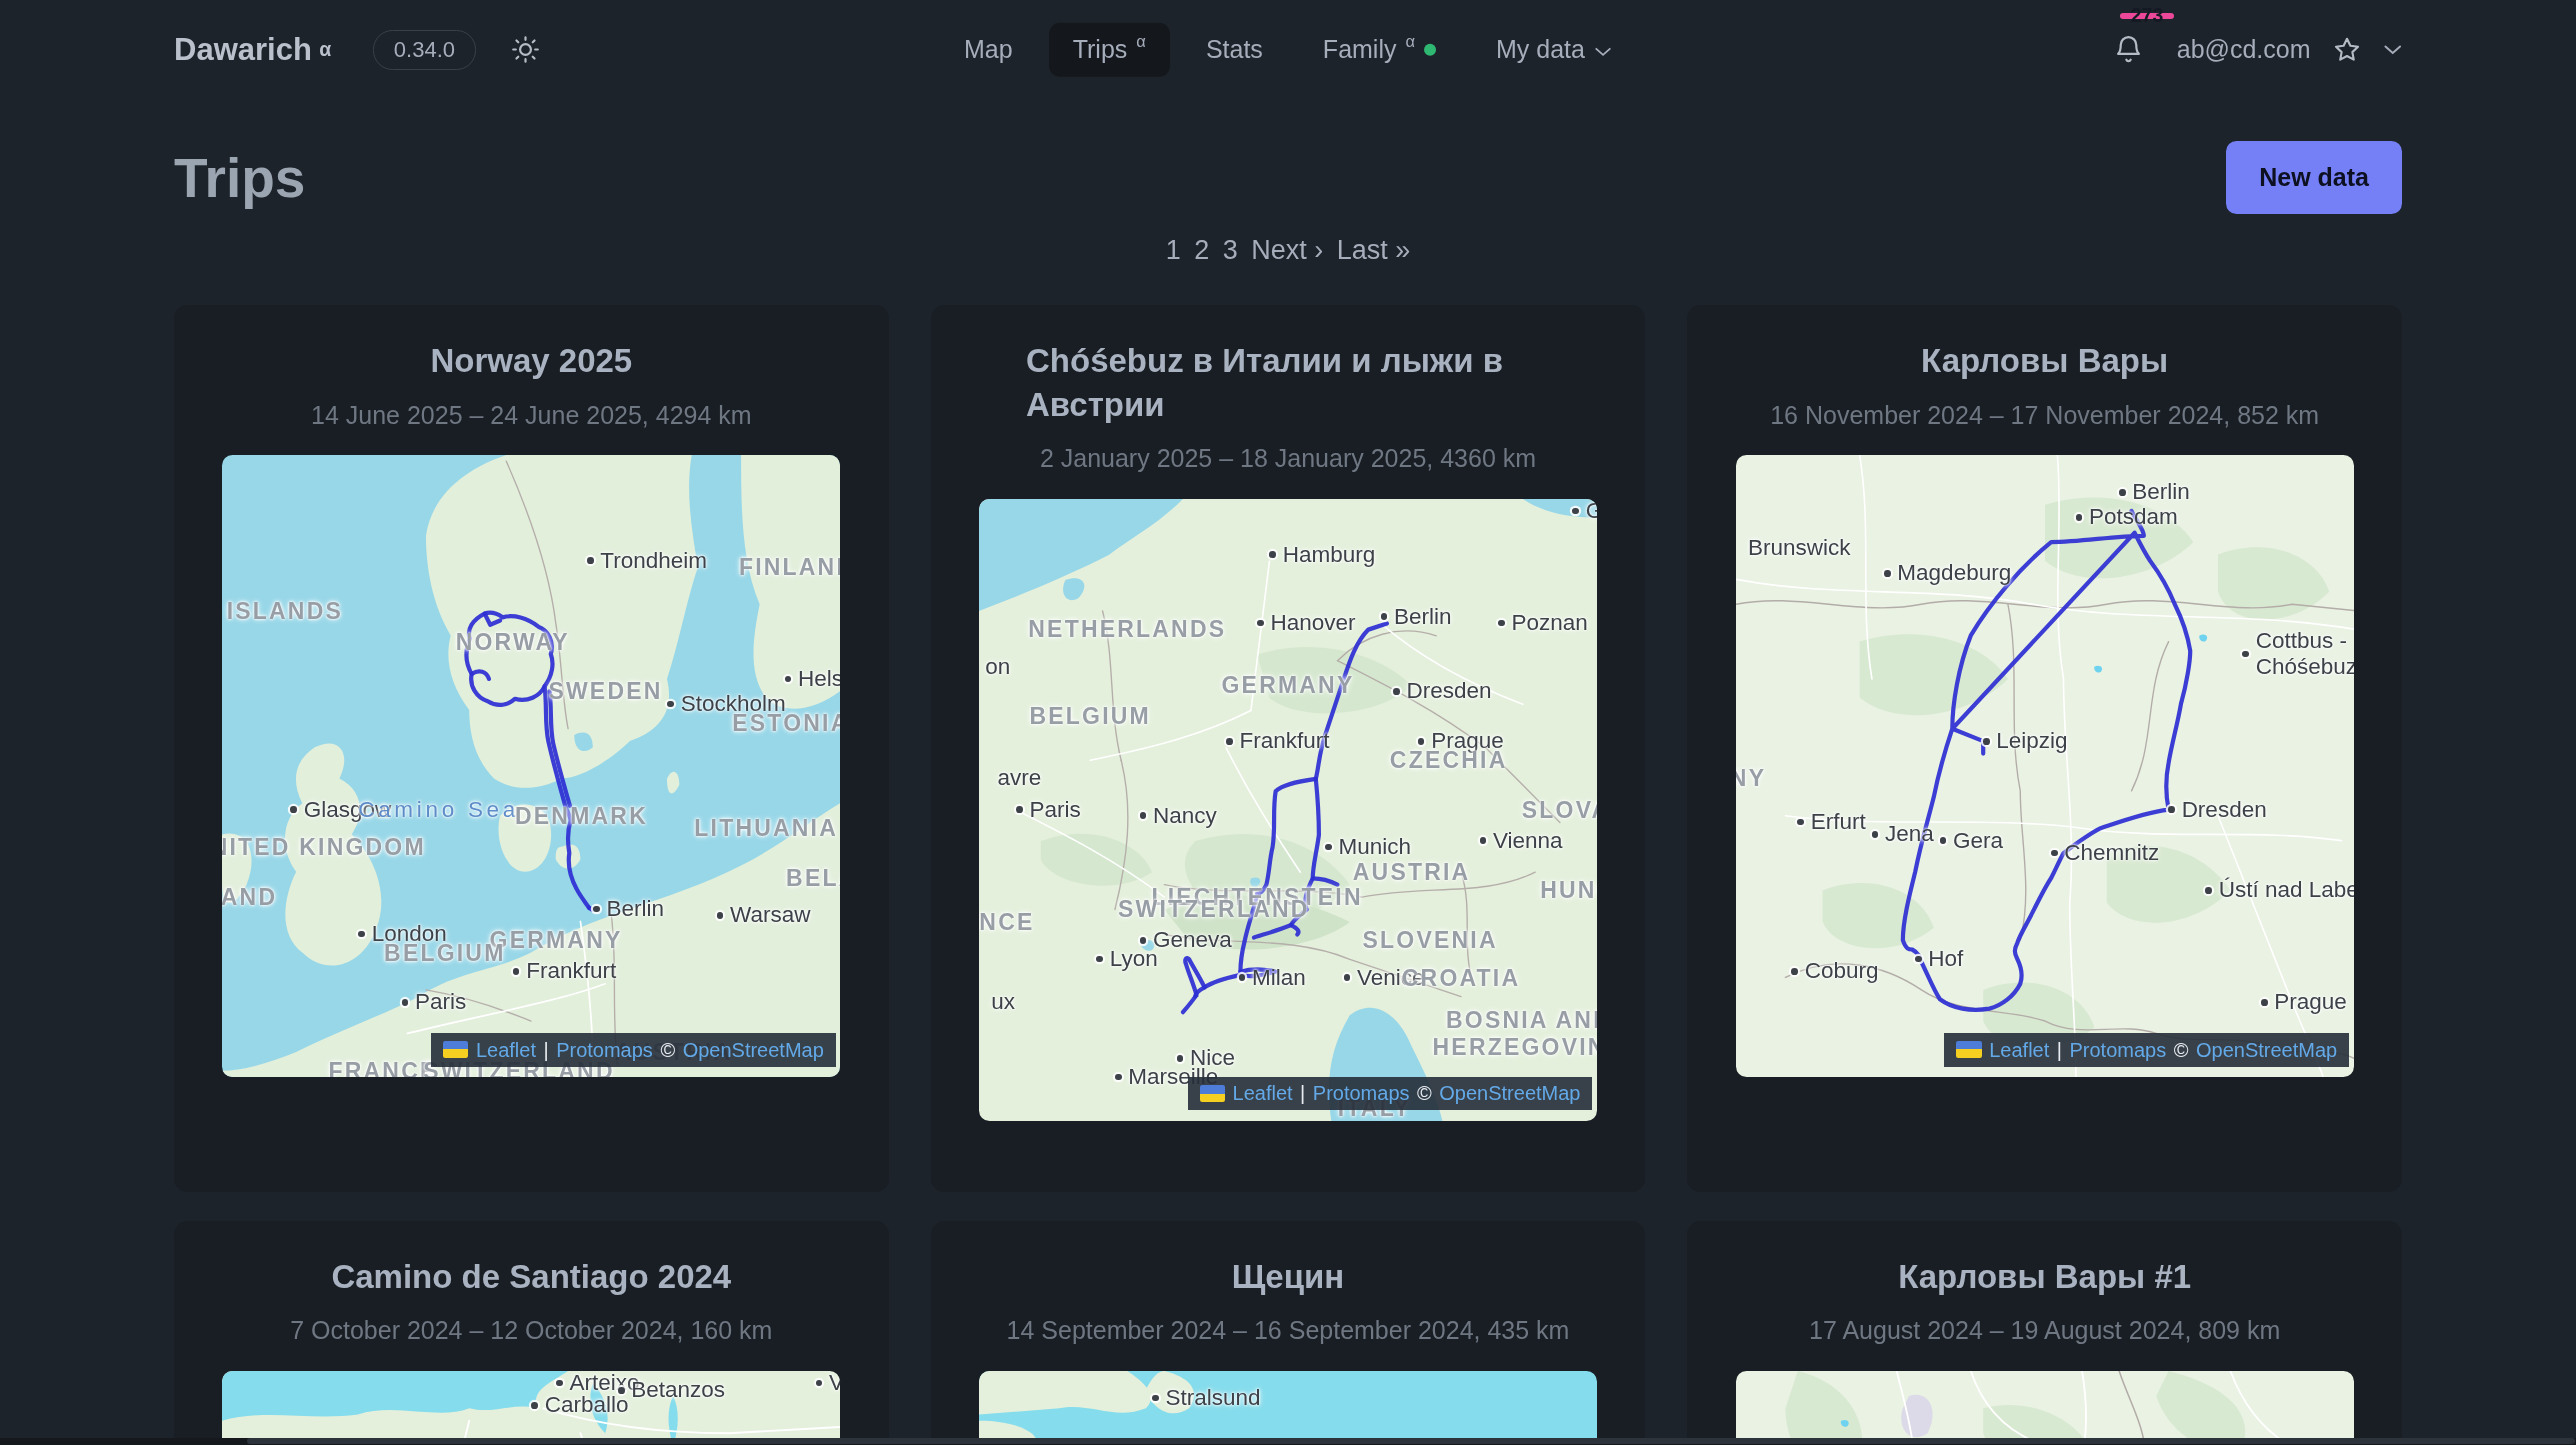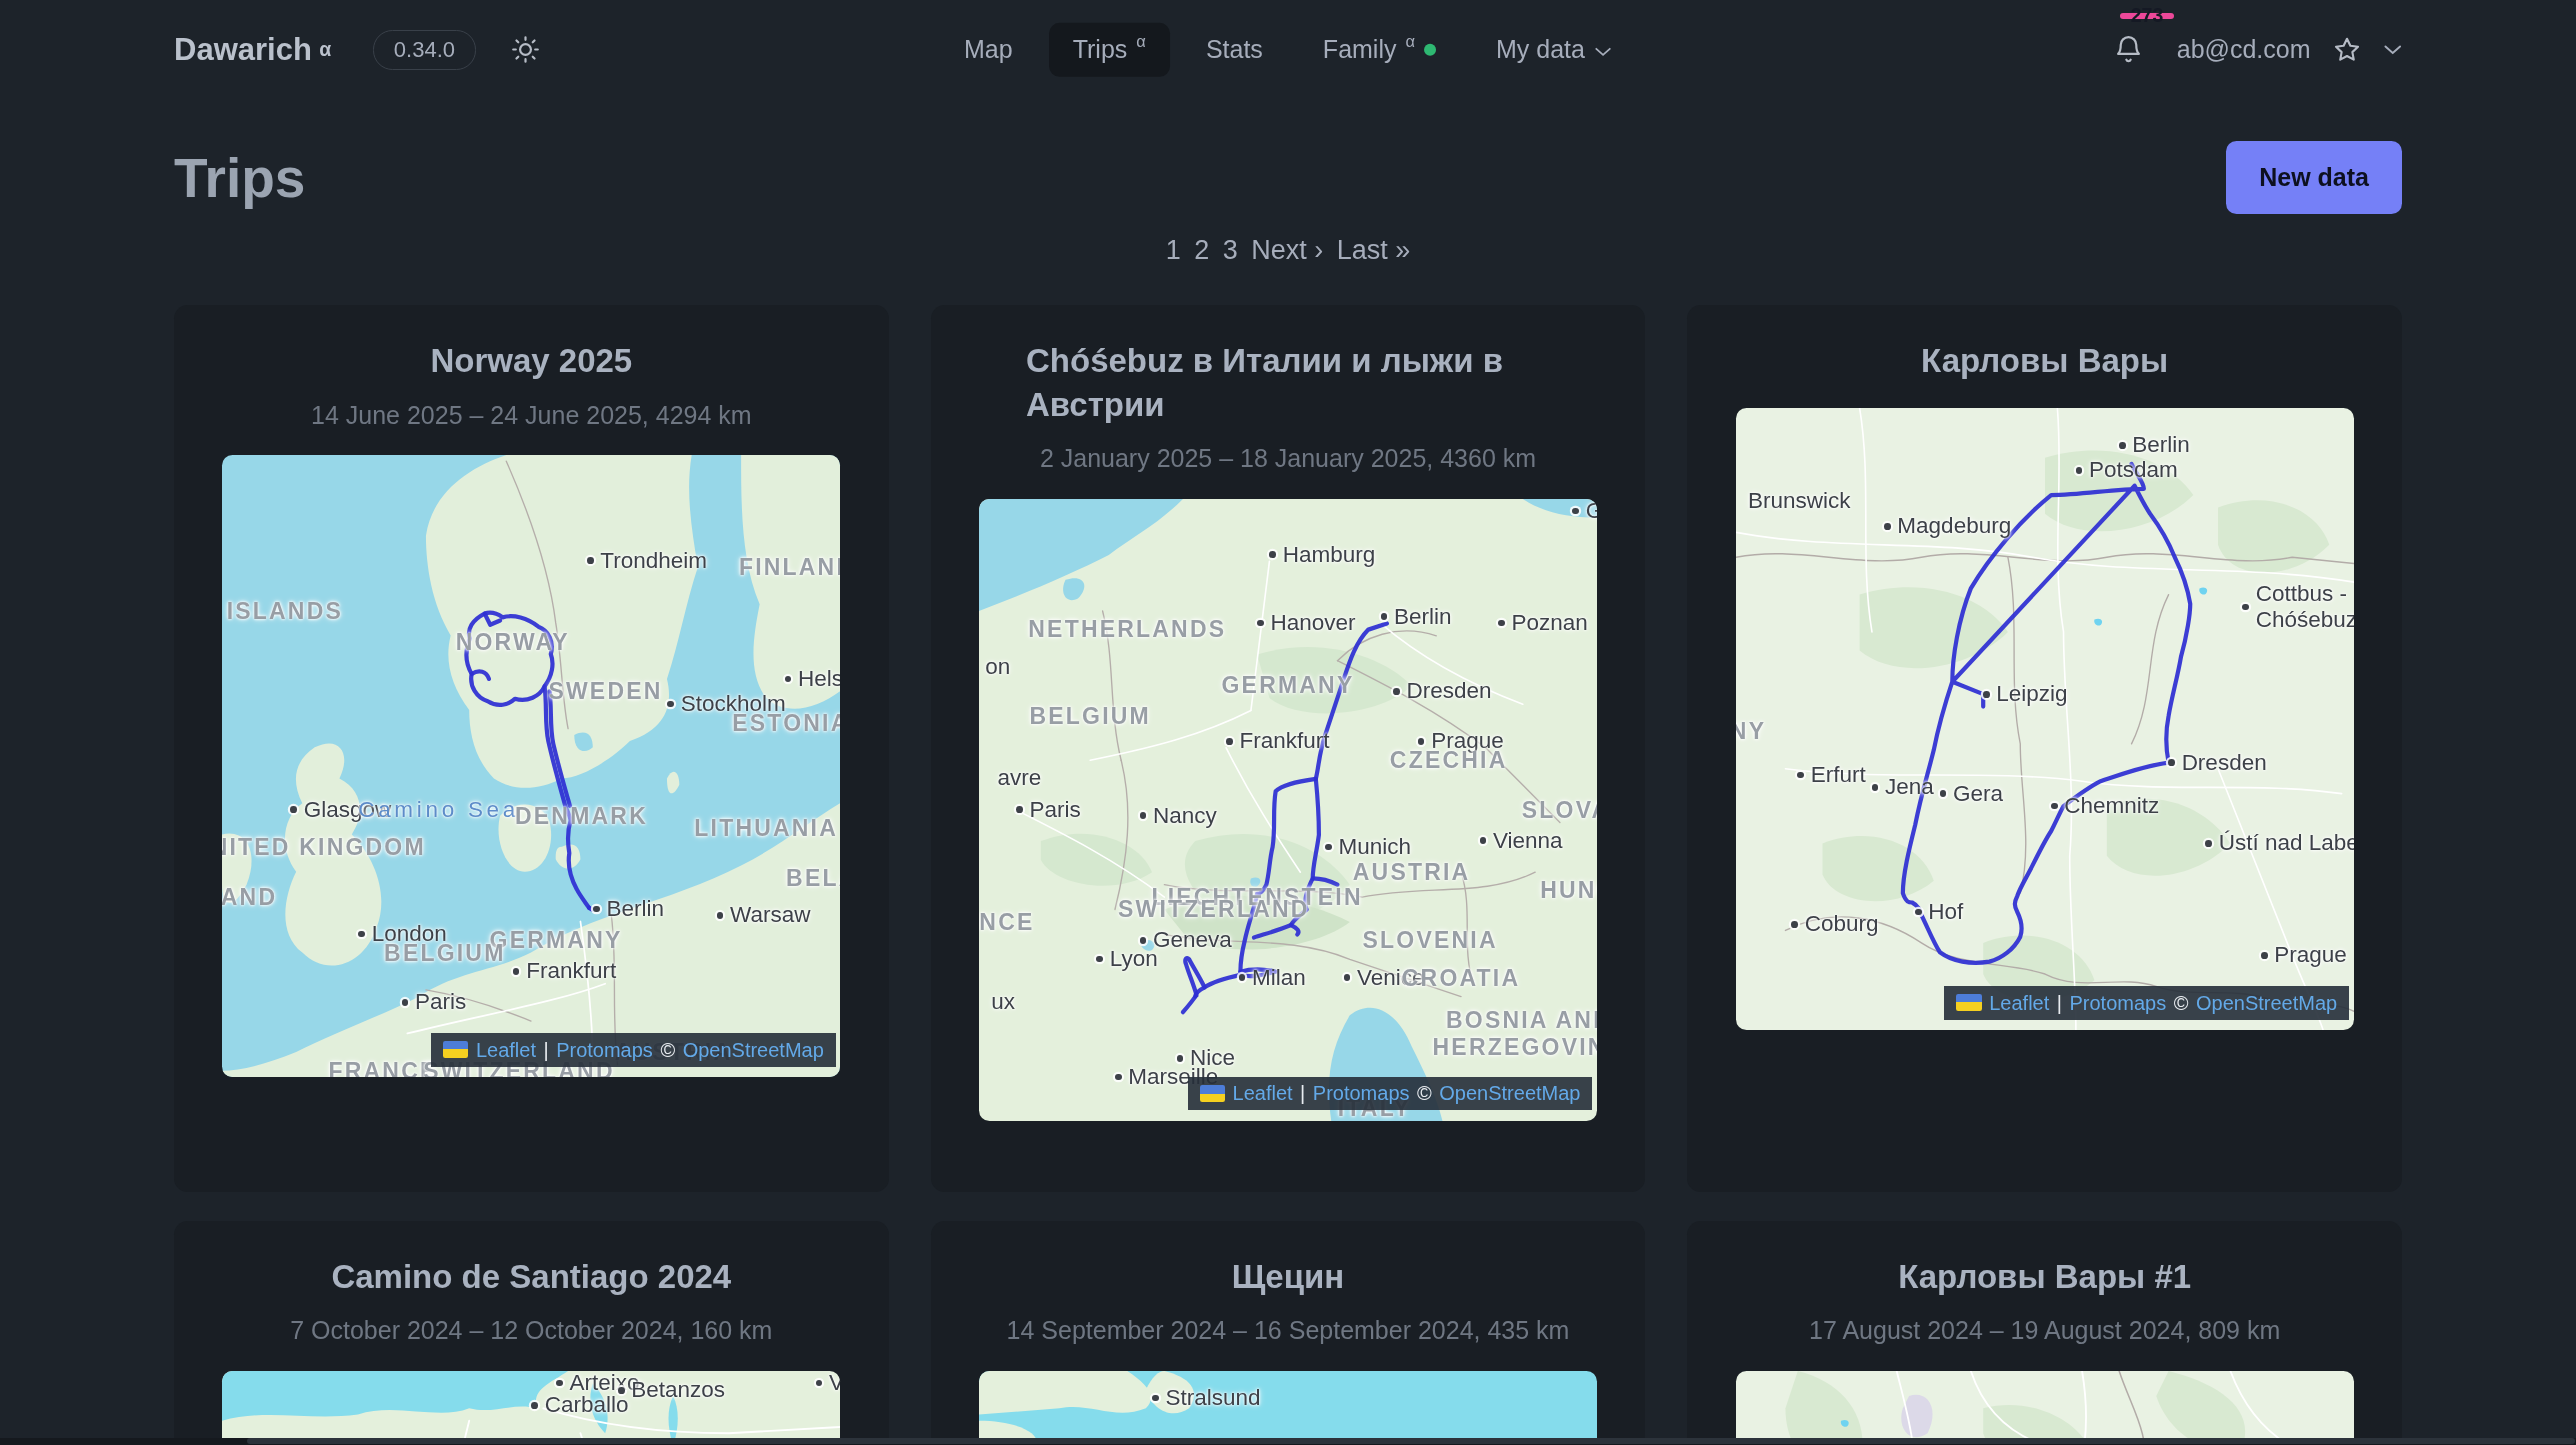--- a/index.html
+++ b/index.html
@@ -283,20 +283,21 @@
             <a>Leaflet</a>
             <b>|</b>
             <a>Protomaps</a>
             <b>©</b>
             <a>OpenStreetMap</a>
           </div>
         </div>
       </article>
       <article class="card">
         <h2>Карловы Вары</h2>
+        <p class="dates">16 November 2024 – 17 November 2024, 852 km</p>
         <div class="map" style="background: rgb(233, 242, 227);">
           <svg class="canvas" viewBox="0 0 100 100" preserveAspectRatio="none">
             <path d="M50,8 C60,5 70,8 74,14 C68,20 56,22 50,17 Z" fill="#d8e9d1" stroke="none" stroke-width="0" stroke-linecap="round" stroke-linejoin="round"></path>
             <path d="M20,30 C30,27 40,30 44,36 C38,42 26,44 20,39 Z" fill="#d8e9d1" stroke="none" stroke-width="0" stroke-linecap="round" stroke-linejoin="round"></path>
             <path d="M60,64 C68,61 76,64 80,70 C74,76 64,77 60,72 Z" fill="#d8e9d1" stroke="none" stroke-width="0" stroke-linecap="round" stroke-linejoin="round"></path>
             <path d="M14,70 C22,67 30,70 32,76 C26,81 16,80 14,75 Z" fill="#d8e9d1" stroke="none" stroke-width="0" stroke-linecap="round" stroke-linejoin="round"></path>
             <path d="M40,86 C48,83 56,86 58,92 C52,97 42,96 40,91 Z" fill="#d8e9d1" stroke="none" stroke-width="0" stroke-linecap="round" stroke-linejoin="round"></path>
             <path d="M78,16 C86,13 94,16 96,22 C90,28 80,28 78,22 Z" fill="#d8e9d1" stroke="none" stroke-width="0" stroke-linecap="round" stroke-linejoin="round"></path>
             <path d="M0,24 C10,22 20,26 30,24 C40,22 50,26 60,24 C70,22 80,26 90,24 L100,25" fill="none" stroke="#b3aca8" stroke-width="0.22" stroke-linecap="round" stroke-linejoin="round"></path>
             <path d="M8,84 C16,80 24,82 30,86 C36,90 44,89 50,91 C56,94 62,91 68,93 C74,95 80,93 86,95 C92,97 96,95 100,97" fill="none" stroke="#b3aca8" stroke-width="0.22" stroke-linecap="round" stroke-linejoin="round"></path>

